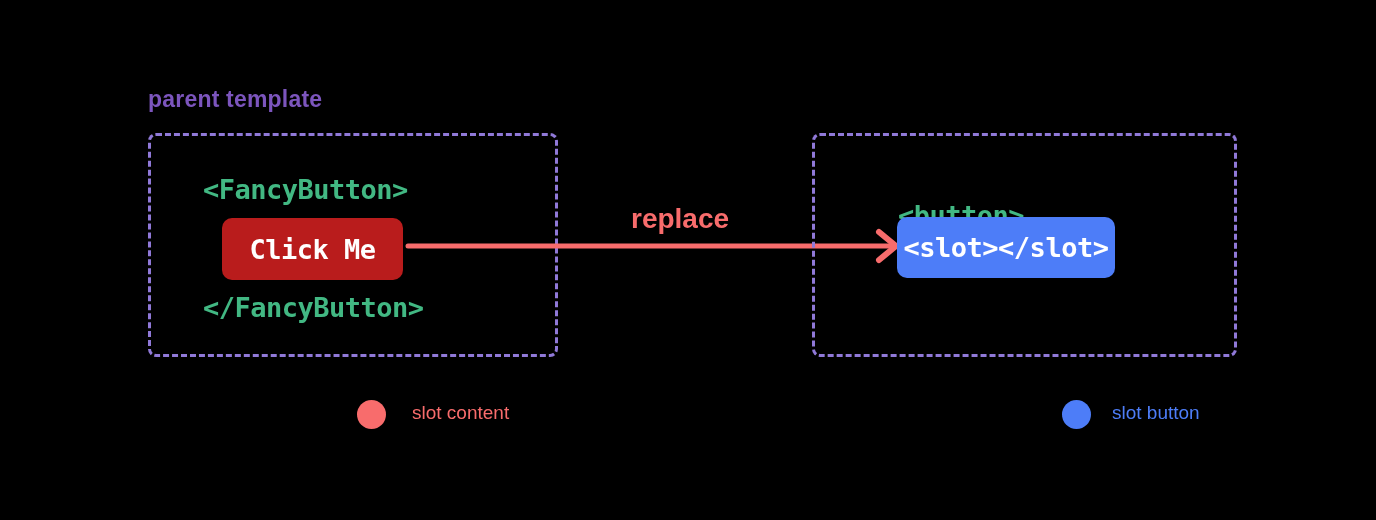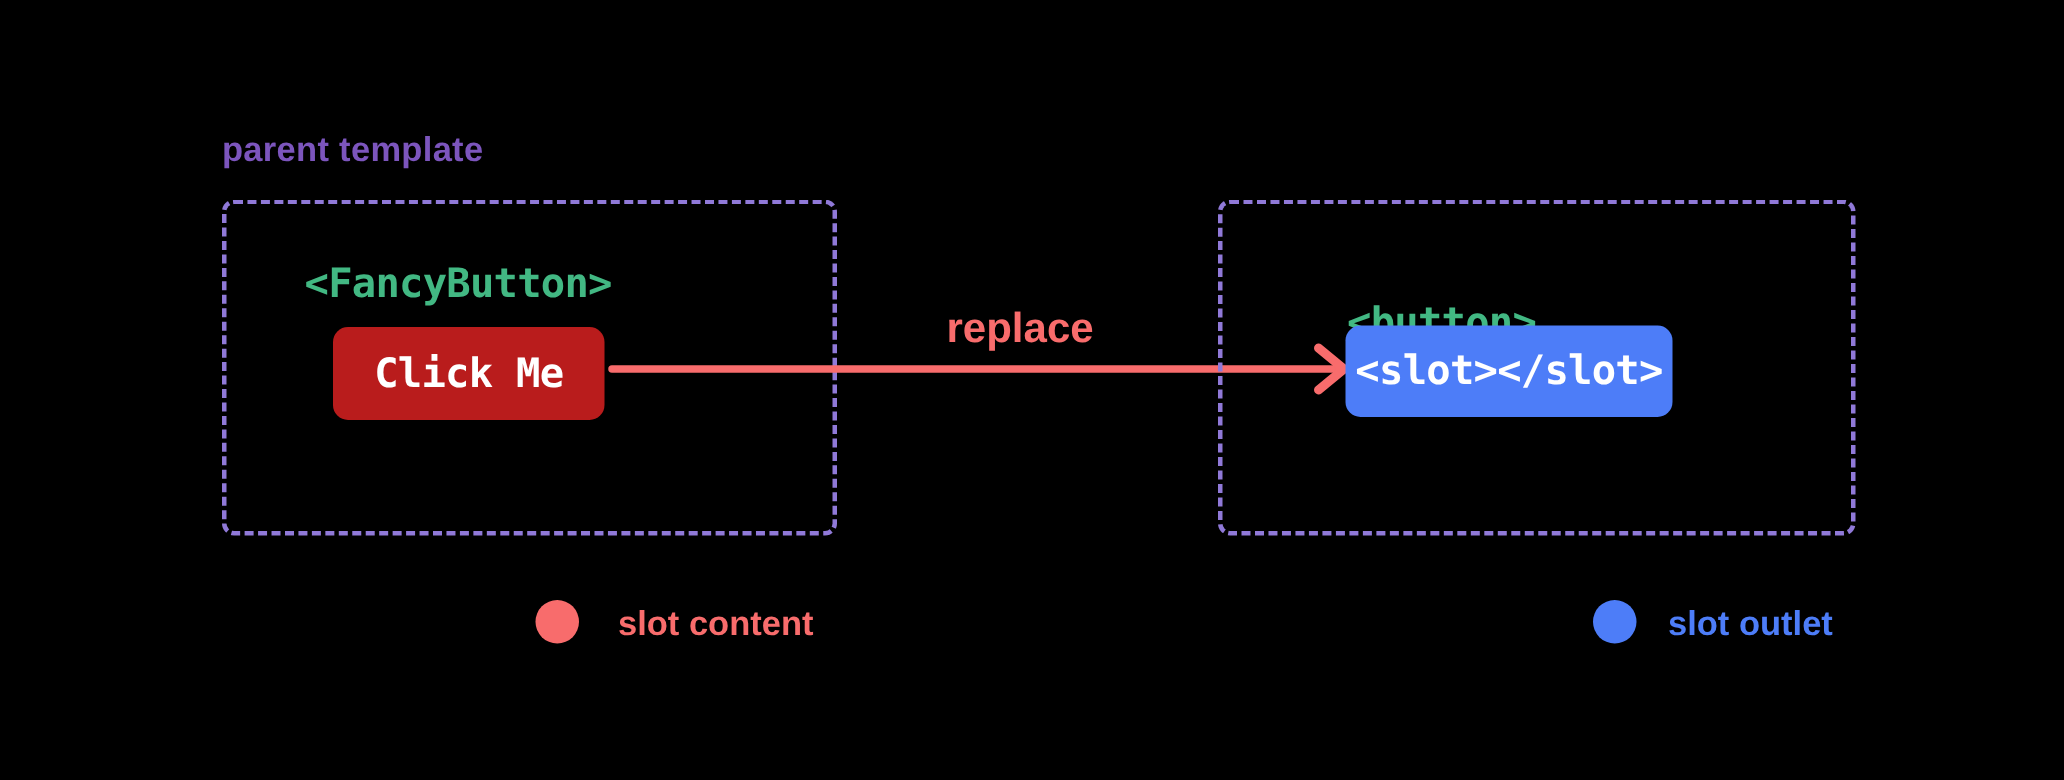--- a/index.html
+++ b/index.html
@@ -63,42 +63,43 @@
 
   .legend-dot {
     width: 29px;
     height: 29px;
     border-radius: 50%;
   }
   .legend-dot.red  { background: #f86c6c; }
   .legend-dot.blue { background: #4d7df8; }
 
   .legend-label {
-    font-size: 23px;
-    font-weight: bold;
+    font-size: 19px;
+    font-weight: normal;
     white-space: nowrap;
   }
   .legend-label.red  { color: #f86c6c; }
   .legend-label.blue { color: #4d7df8; }
 </style>
 </head>
 <body>
 
 <div class="stage">
 
   <div class="abs section-title" style="left:148px; top:86px;">parent template</div>
 
   <div class="abs dashed-box" style="left:148px; top:133px; width:410px; height:224px;"></div>
 
   <div class="abs code" style="left:203px; top:174px;">&lt;FancyButton&gt;</div>
 
   <div class="abs pill red-pill" style="left:222px; top:218px; width:181px; height:62px;">
     <span class="code">Click Me</span>
   </div>
 
+  <div class="abs code" style="left:203px; top:292px;">&lt;/FancyButton&gt;</div>
 
   <div class="abs arrow-label" style="left:631px; top:203px;">replace</div>
 
   <svg class="abs" style="left:405px; top:226px;" width="500" height="40" viewBox="0 0 500 40">
     <line x1="3" y1="20" x2="488" y2="20" stroke="#f86c6c" stroke-width="5" stroke-linecap="round"></line>
     <polyline points="474,6 491,20 474,34" fill="none" stroke="#f86c6c" stroke-width="6" stroke-linecap="round" stroke-linejoin="round"></polyline>
   </svg>
 
 
   <div class="abs dashed-box" style="left:812px; top:133px; width:425px; height:224px;"></div>
@@ -107,15 +108,15 @@
 
   <div class="abs pill blue-pill" style="left:897px; top:217px; width:218px; height:61px;">
     <span class="code">&lt;slot&gt;&lt;/slot&gt;</span>
   </div>
 
 
   <div class="abs legend-dot red" style="left:357px; top:400px;"></div>
   <div class="abs legend-label red" style="left:412px; top:402px;">slot content</div>
 
   <div class="abs legend-dot blue" style="left:1062px; top:400px;"></div>
-  <div class="abs legend-label blue" style="left:1112px; top:402px;">slot outlet</div>
+  <div class="abs legend-label blue" style="left:1112px; top:402px;">slot button</div>
 
 </div>
 
 </body></html>

